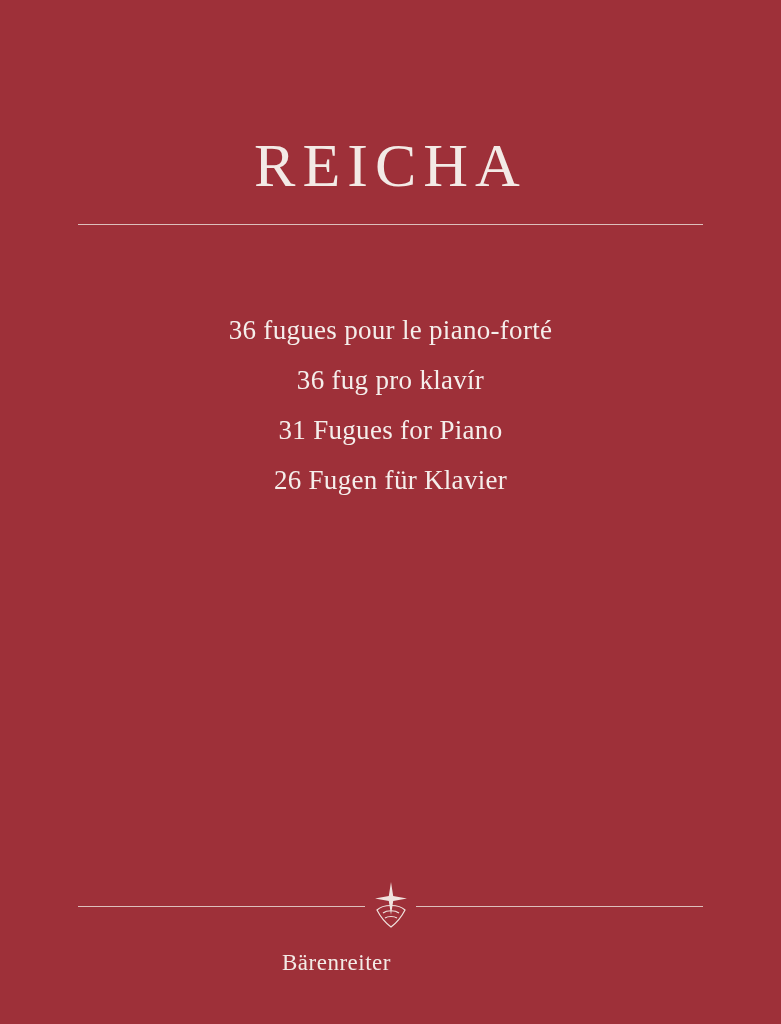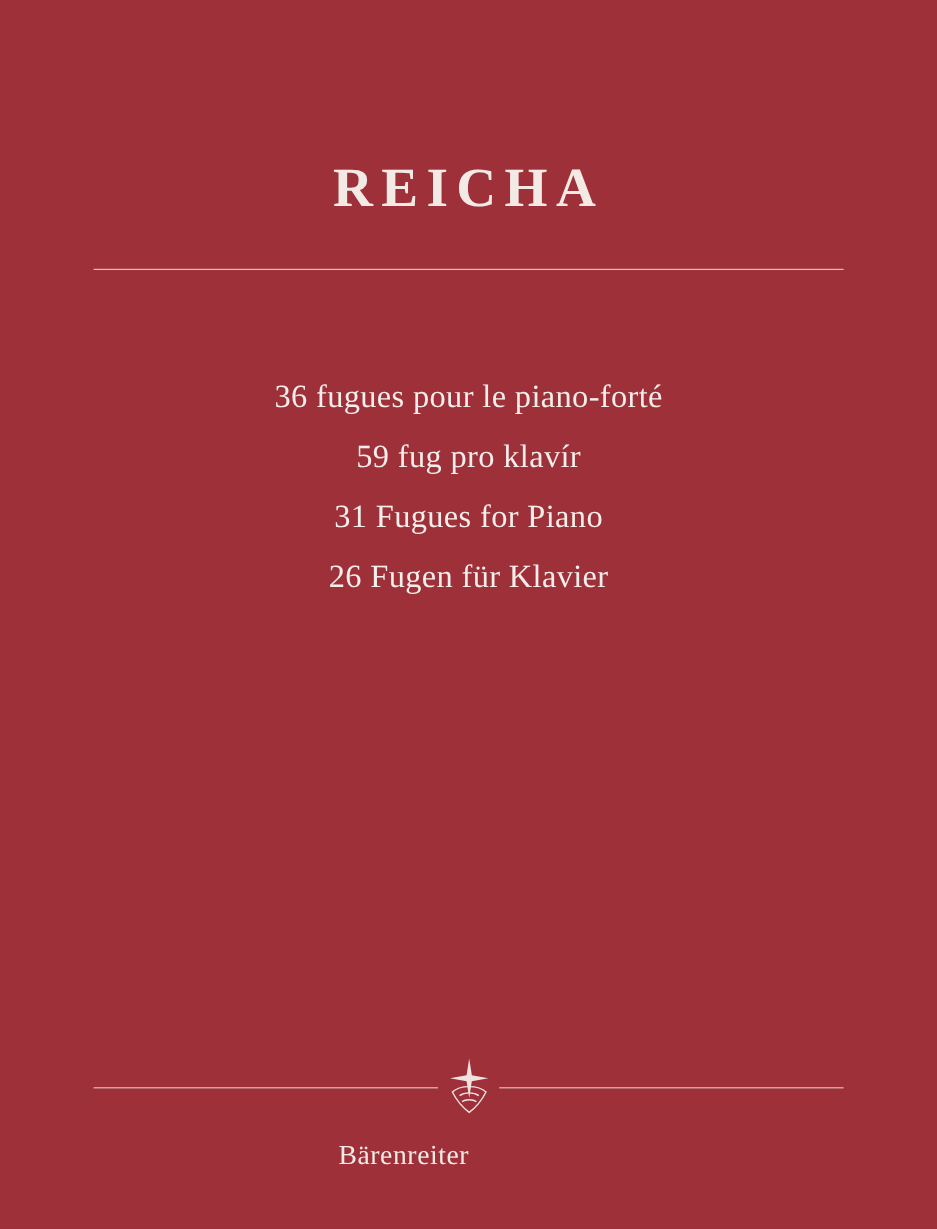--- a/index.html
+++ b/index.html
@@ -20,23 +20,23 @@
     background: #9e3039;
     box-sizing: border-box;
   }
   .composer {
     position: absolute;
     top: 130px;
     left: 0;
     width: 781px;
     text-align: center;
     color: #f3eae6;
-    font-size: 46px;
+    font-size: 62px;
     letter-spacing: 7px;
-    font-weight: 700;
+    font-weight: 400;
     font-family: "Liberation Serif", serif;
   }
   .rule-top {
     position: absolute;
     top: 224px;
     left: 78px;
     width: 625px;
     height: 1px;
     background: #e8d8d4;
     opacity: 0.85;
@@ -101,21 +101,21 @@
 <body>
 
 <div class="cover">
 
   <div class="composer">REICHA</div>
 
   <div class="rule-top"></div>
 
   <div class="titles">
     <div class="title-line">36 fugues pour le piano-forté</div>
-    <div class="title-line">59 fug pro klavír</div>
+    <div class="title-line">36 fug pro klavír</div>
     <div class="title-line">31 Fugues for Piano</div>
     <div class="title-line">26 Fugen für Klavier</div>
   </div>
 
   <div class="footer-rule-left"></div>
   <div class="footer-rule-right"></div>
 
   <div class="logo-mark">
     <svg width="56" height="52" viewBox="0 0 56 52" xmlns="http://www.w3.org/2000/svg">
       <g fill="none" stroke="#f0e2de" stroke-width="1.2">

